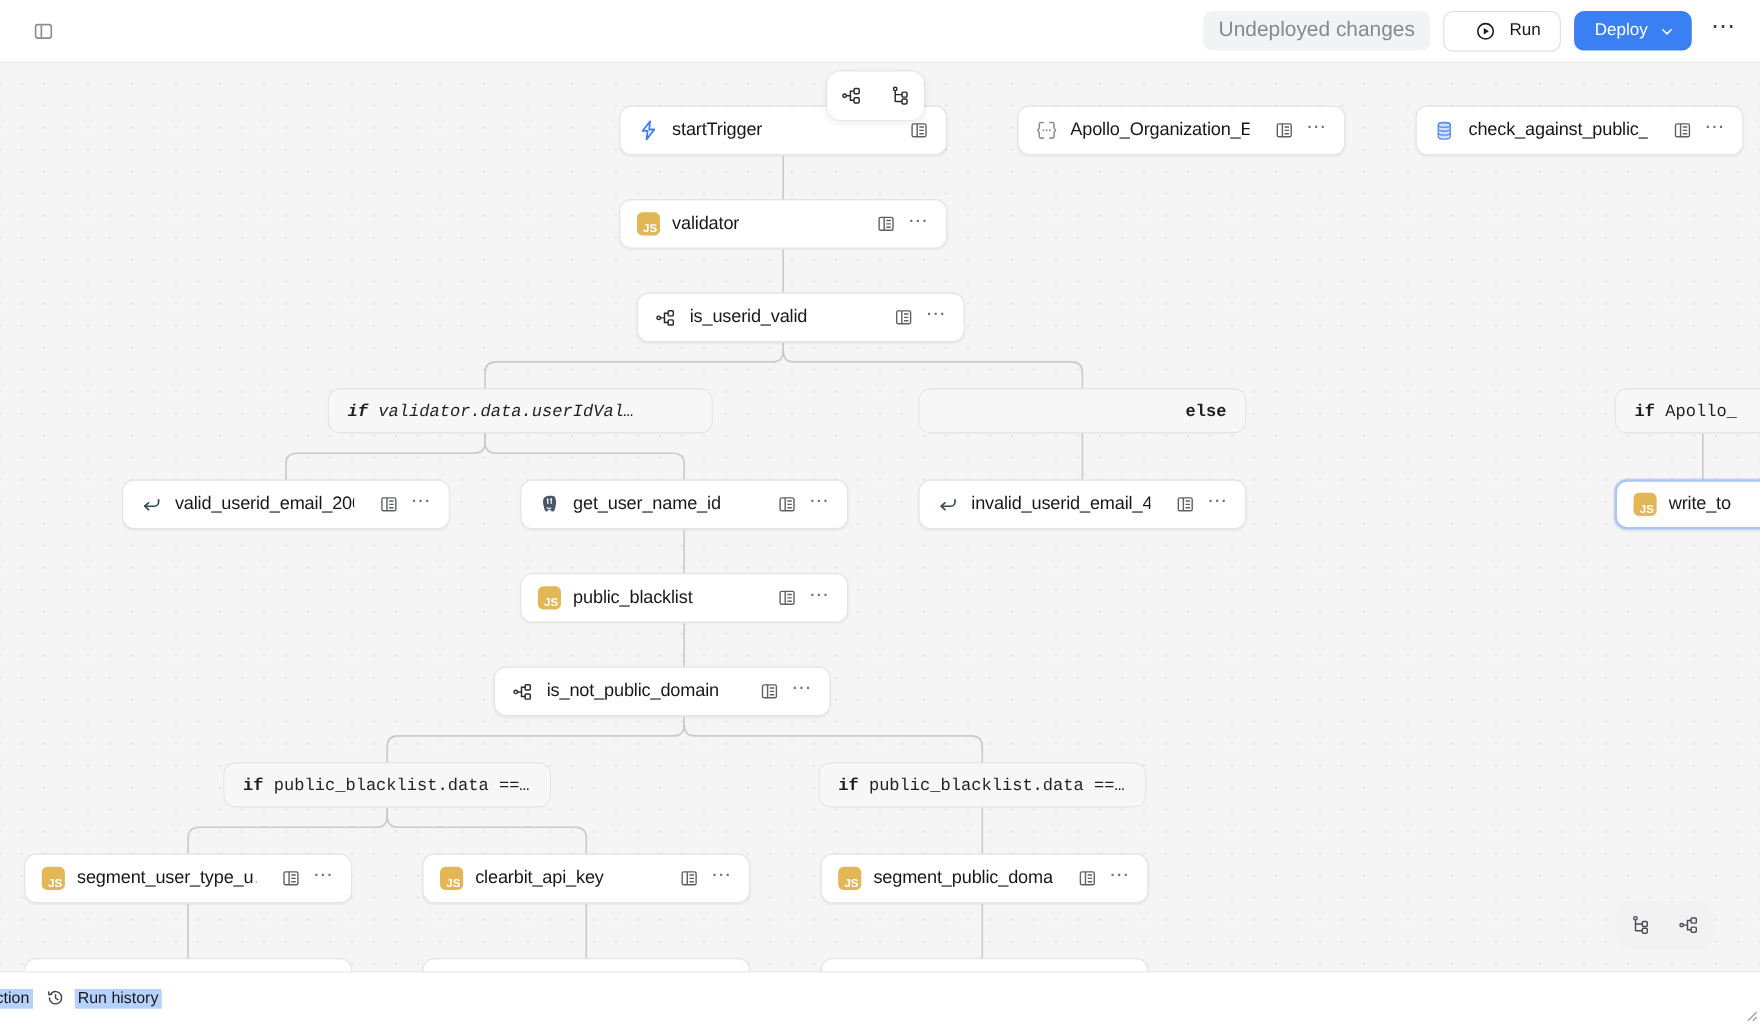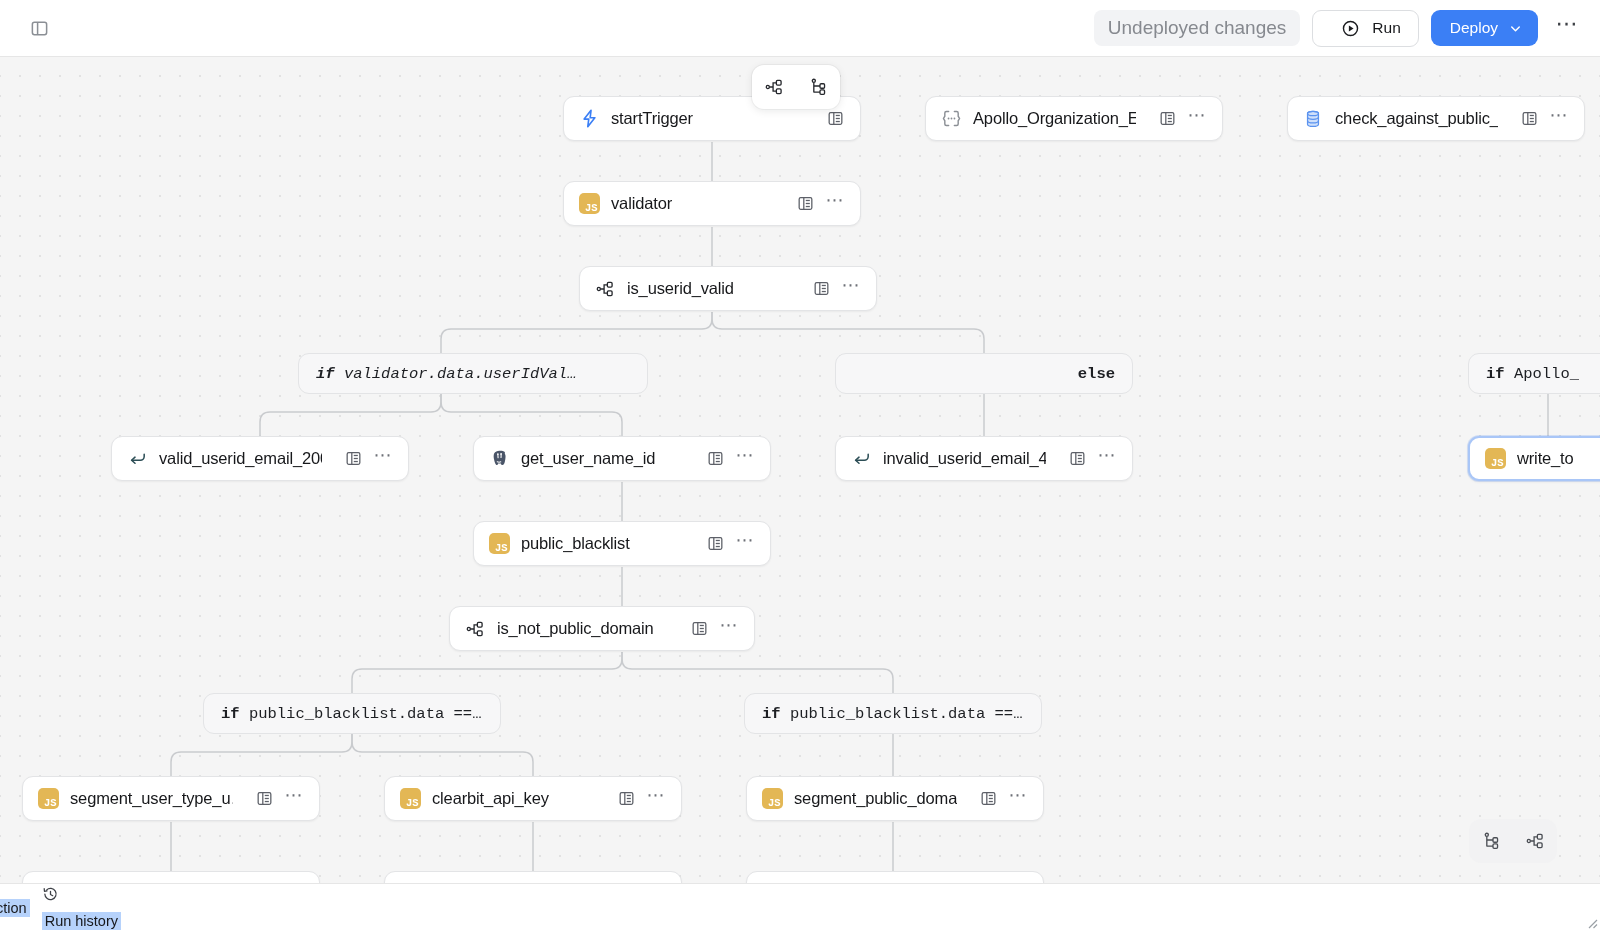--- a/index.html
+++ b/index.html
@@ -128,21 +128,21 @@
   }
   .cond .ckw { font-weight: 700; }
 
   
   .js-badge {
     width: 21px; height: 21px; border-radius: 5px;
     background: #e3b755; color: #ffffff;
     font-size: 10.5px; font-weight: 700;
     display: flex; align-items: flex-end; justify-content: flex-end;
     padding: 0 2px 1px 0; line-height: 1;
-    font-family: Liberation Mono, monospace;
+    font-family: Liberation Sans, sans-serif;
   }
 
   
   .float-toolbar {
     position: absolute;
     background: #ffffff;
     border-radius: 12px;
     display: flex; align-items: center;
     box-shadow: 0 2px 8px rgba(16,18,22,0.09), 0 0 0 1px rgba(16,18,22,0.04);
     z-index: 30;
@@ -163,21 +163,21 @@
     display: flex; align-items: center;
     gap: 12px; padding: 0 0 0 0;
     z-index: 45;
   }
   .env-name {
     font-size: 14.5px; color: #17181b;
     background: #b6d2fb; padding: 1px 3px;
     margin-left: -36px;
     white-space: nowrap;
   }
-  .run-history-wrap { display: flex; align-items: flex-start; gap: 9px; cursor: pointer; flex-direction: column; }
+  .run-history-wrap { display: flex; align-items: center; gap: 9px; cursor: pointer; }
   .history-icon { color: #3d4046; display: flex; align-items: center; }
   .run-history-label {
     font-size: 14.5px; color: #17181b;
     background: #b6d2fb; padding: 1px 3px; white-space: nowrap;
   }
   .resize-corner {
     position: absolute; right: 2px; bottom: 2px;
     width: 14px; height: 14px; color: #9aa0a6;
   }
 </style>

